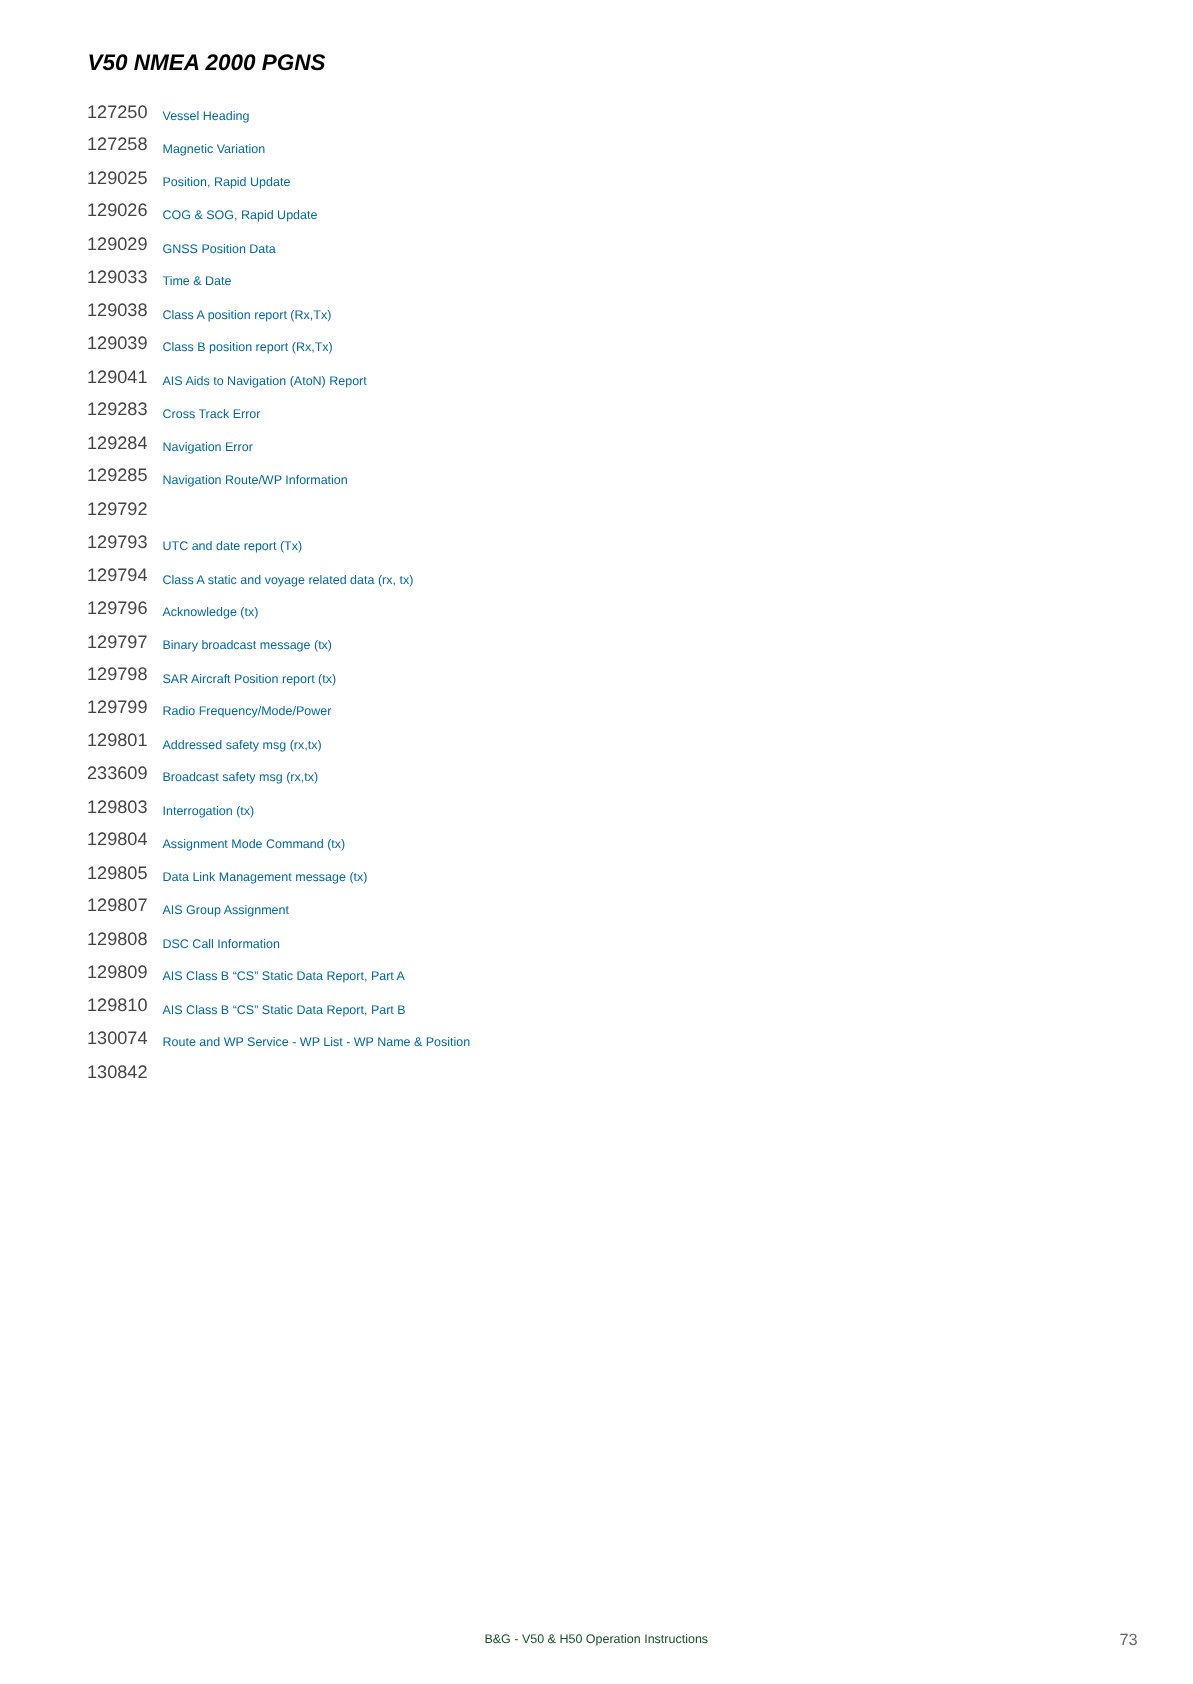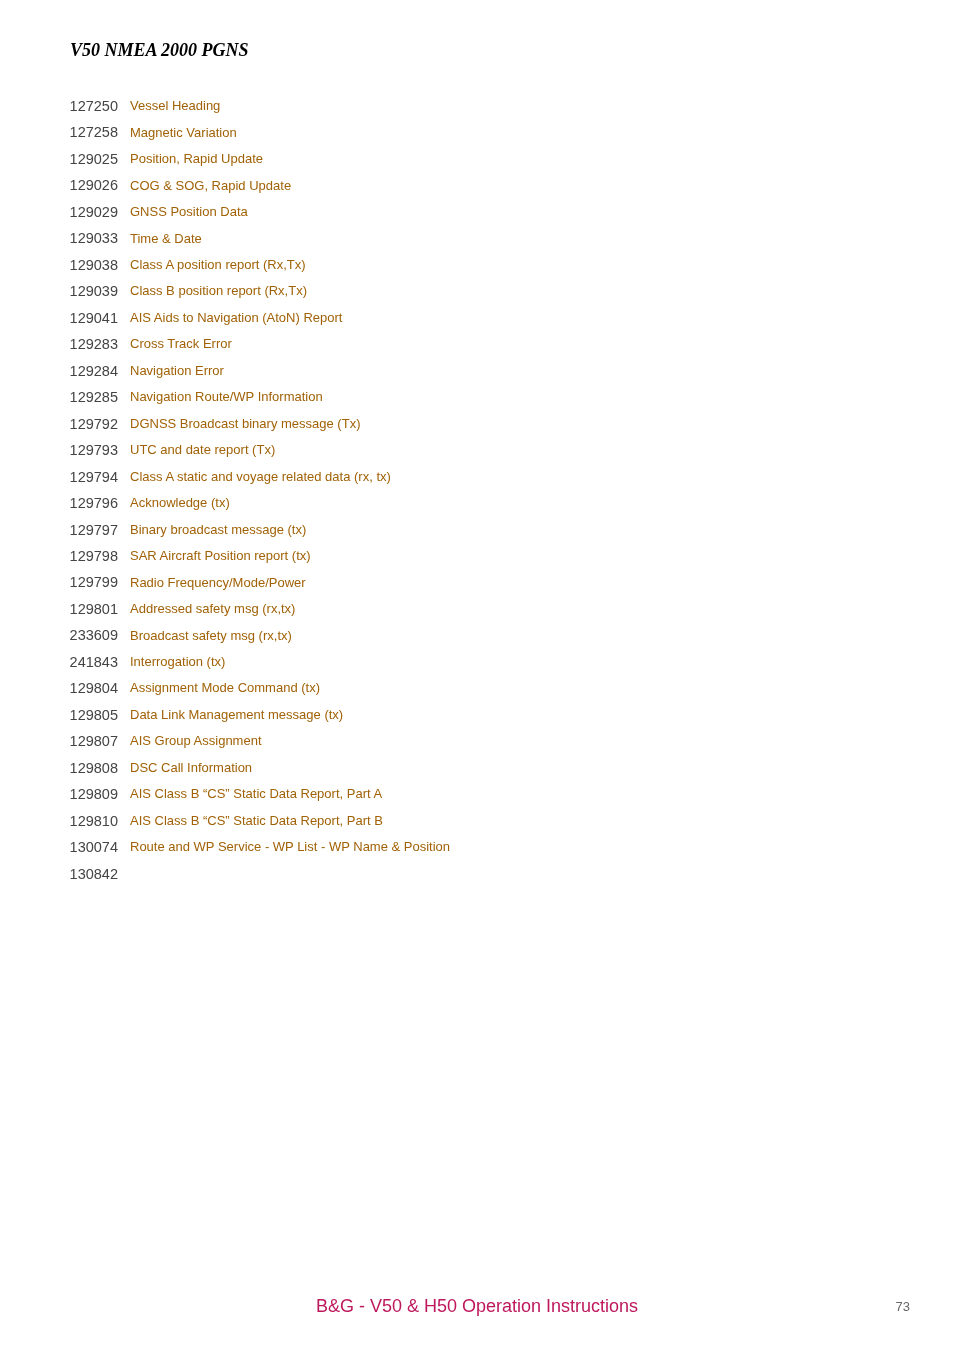--- a/index.html
+++ b/index.html
@@ -24,65 +24,64 @@
       background: #ffffff;
       padding: 40px 60px 60px 60px;
       position: relative;
     }
 
     .page-title {
       font-size: 18px;
       font-weight: bold;
       font-style: italic;
       color: #000000;
-      margin-bottom: 32px;
+      margin-bottom: 16px;
       margin-left: 10px;
-      font-family: Liberation Serif, serif;
     }
 
     .pgn-list {
       list-style: none;
       padding: 0;
       margin: 0;
     }
 
     .pgn-item {
       display: flex;
-      align-items: center;
+      align-items: flex-end;
       padding: 2px 0;
       line-height: 1.55;
     }
 
     .pgn-number {
       min-width: 70px;
       text-align: right;
       padding-right: 12px;
       color: #444444;
       font-size: 14.5px;
       flex-shrink: 0;
     }
 
     .pgn-description {
-      color: #a16207;
-      font-size: 13px;
+      color: #0369a1;
+      font-size: 10px;
     }
 
     .page-footer {
       position: absolute;
       bottom: 30px;
       left: 0;
       right: 0;
       display: flex;
       justify-content: center;
       align-items: center;
     }
 
     .footer-text {
-      font-size: 18px;
-      color: #be185d;
+      font-size: 10px;
+      color: #14532d;
       text-align: center;
     }
 
     .footer-page-number {
       position: absolute;
       right: 44px;
       font-size: 13px;
       color: #666666;
     }
   </style>
@@ -136,21 +135,20 @@
       <li class="pgn-item">
         <span class="pgn-number">129284</span>
         <span class="pgn-description">Navigation Error</span>
       </li>
       <li class="pgn-item">
         <span class="pgn-number">129285</span>
         <span class="pgn-description">Navigation Route/WP Information</span>
       </li>
       <li class="pgn-item">
         <span class="pgn-number">129792</span>
-        <span class="pgn-description">DGNSS Broadcast binary message (Tx)</span>
       </li>
       <li class="pgn-item">
         <span class="pgn-number">129793</span>
         <span class="pgn-description">UTC and date report (Tx)</span>
       </li>
       <li class="pgn-item">
         <span class="pgn-number">129794</span>
         <span class="pgn-description">Class A static and voyage related data (rx, tx)</span>
       </li>
       <li class="pgn-item">
@@ -171,21 +169,21 @@
       </li>
       <li class="pgn-item">
         <span class="pgn-number">129801</span>
         <span class="pgn-description">Addressed safety msg (rx,tx)</span>
       </li>
       <li class="pgn-item">
         <span class="pgn-number">233609</span>
         <span class="pgn-description">Broadcast safety msg (rx,tx)</span>
       </li>
       <li class="pgn-item">
-        <span class="pgn-number">241843</span>
+        <span class="pgn-number">129803</span>
         <span class="pgn-description">Interrogation (tx)</span>
       </li>
       <li class="pgn-item">
         <span class="pgn-number">129804</span>
         <span class="pgn-description">Assignment Mode Command (tx)</span>
       </li>
       <li class="pgn-item">
         <span class="pgn-number">129805</span>
         <span class="pgn-description">Data Link Management message (tx)</span>
       </li>

